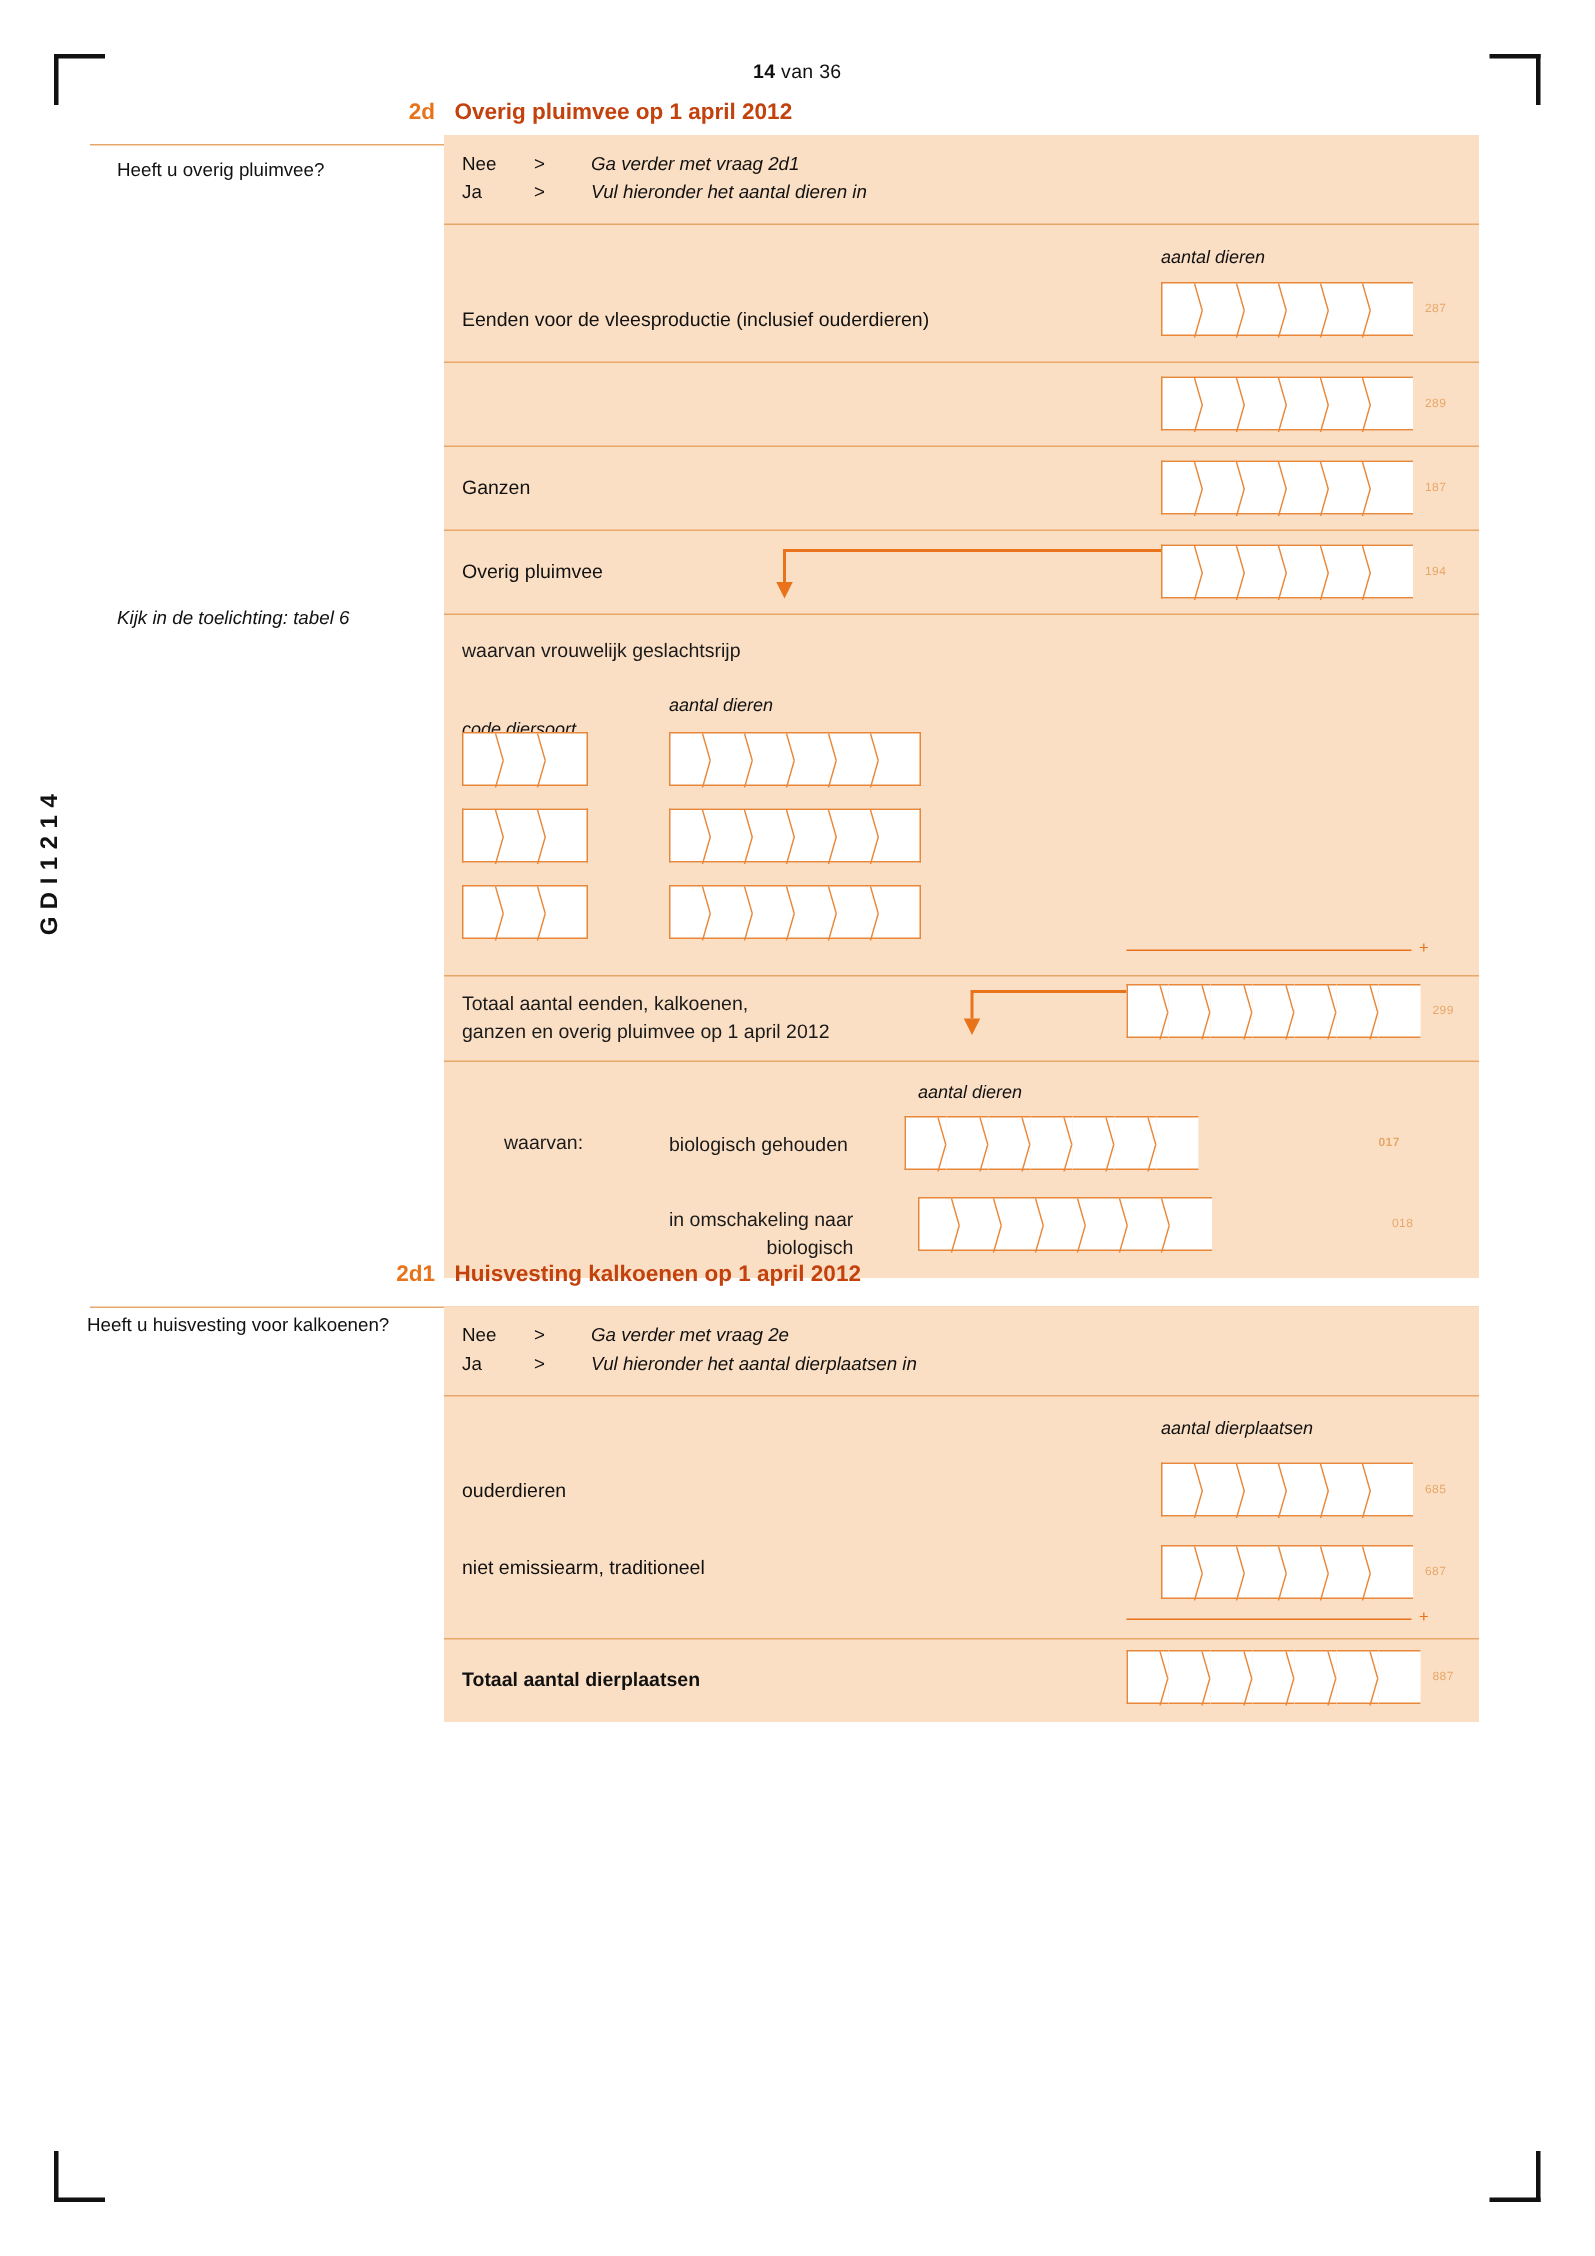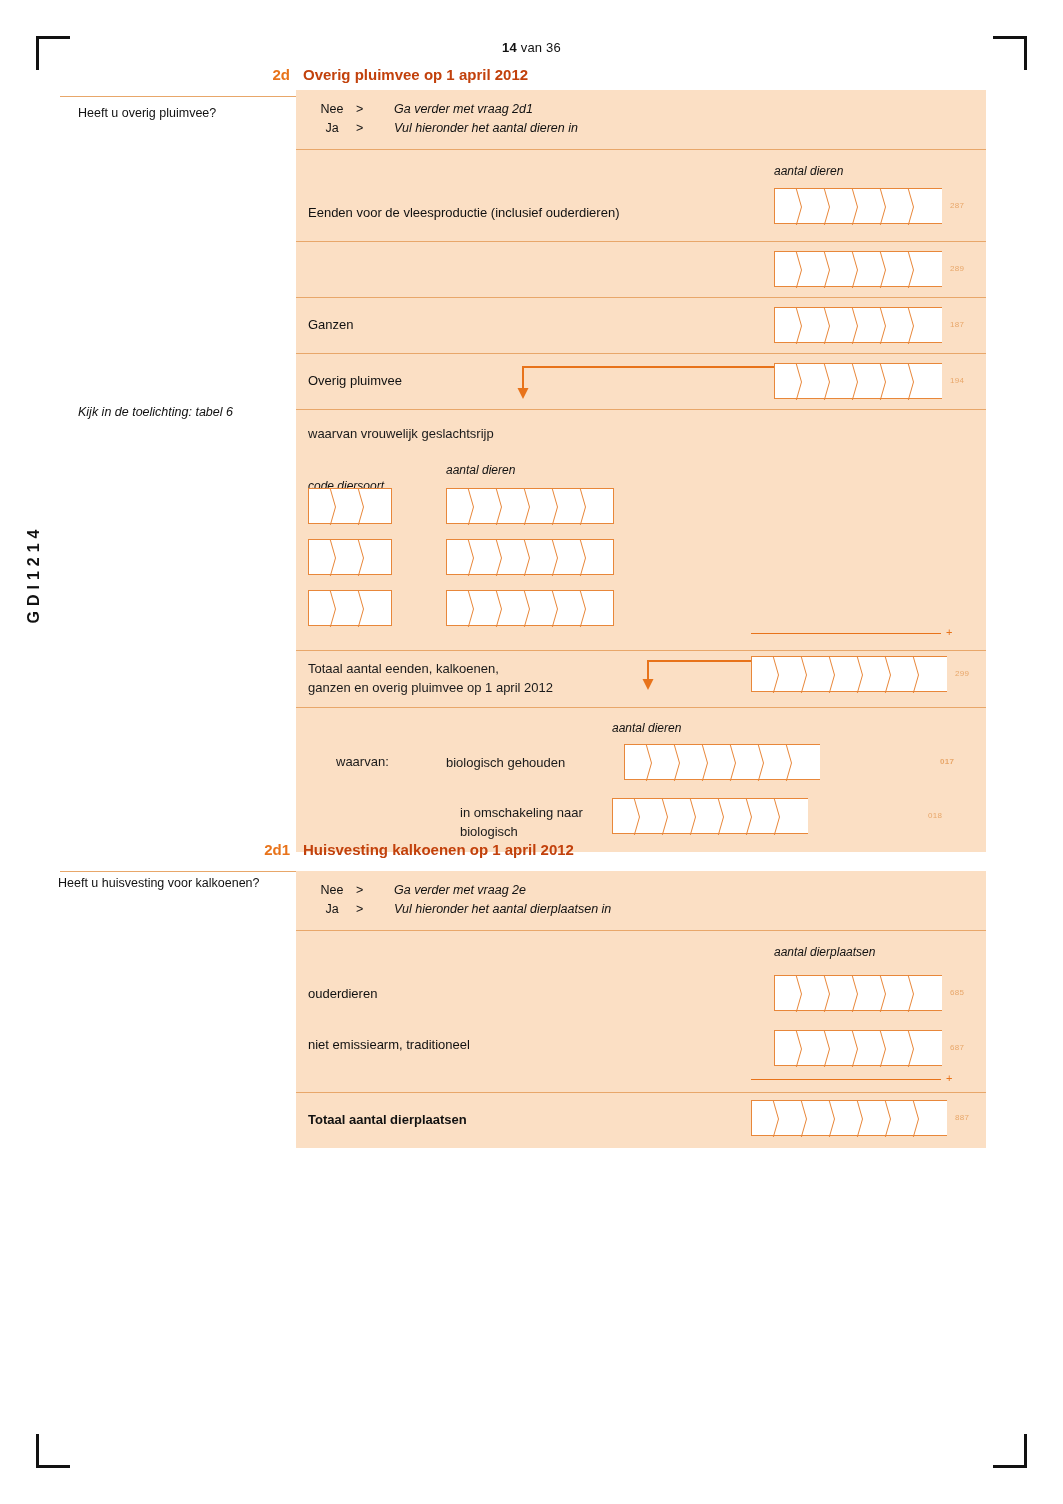--- a/index.html
+++ b/index.html
@@ -64,21 +64,21 @@
   
   .panel{
     position:absolute;left:235px;width:691px;
     background:#FBDFC4;
   }
   .rowline{border-top:1.3px solid #E8A76A;}
 
   
   .yn{padding:10px 0 10px 12px;}
   .yn-row{display:flex;align-items:baseline;font-size:12.5px;line-height:1.55;}
-  .yn-a{width:48px;color:#111;text-align:center;}
+  .yn-a{width:48px;color:#111;}
   .yn-g{width:38px;color:#111;}
   .yn-t{font-style:italic;color:#111;}
 
   
   .drow{position:relative;display:flex;align-items:center;min-height:55px;}
   .drow .lab{
     flex:1;padding-left:12px;font-size:13px;color:#111;line-height:1.35;
   }
   .drow .lab.bold{font-weight:700;}
   .colhead{
@@ -300,32 +300,32 @@
   </div>
 
   <div class="rowline" style="position:relative;height:144px;">
     <div class="colhead" style="position:absolute;left:316px;top:13px;">aantal dieren</div>
 
     <div style="position:absolute;left:40px;top:46px;font-size:13px;">waarvan:</div>
 
     <div style="position:absolute;left:150px;top:46px;font-size:13px;line-height:1.45;">
       <div>biologisch gehouden</div>
     </div>
-    <div class="comb" style="position:absolute;left:328px;top:36px;font-weight:bold;">
+    <div class="comb" style="position:absolute;left:307px;top:36px;font-weight:bold;">
       <div class="cell"></div>
       <div class="cell"></div>
       <div class="cell"></div>
       <div class="cell"></div>
       <div class="cell"></div>
       <div class="cell"></div>
       <div class="cell"></div>
       <span class="code" style="margin-left:120px;">017</span>
     </div>
 
-    <div style="position:absolute;left:164px;top:96px;font-size:13px;line-height:1.45;">
+    <div style="position:absolute;left:150px;top:96px;font-size:13px;line-height:1.45;text-align:right;">
       <div>in omschakeling naar</div>
       <div>biologisch</div>
     </div>
     <div class="comb" style="position:absolute;left:316px;top:90px;">
       <div class="cell"></div>
       <div class="cell"></div>
       <div class="cell"></div>
       <div class="cell"></div>
       <div class="cell"></div>
       <div class="cell"></div>

